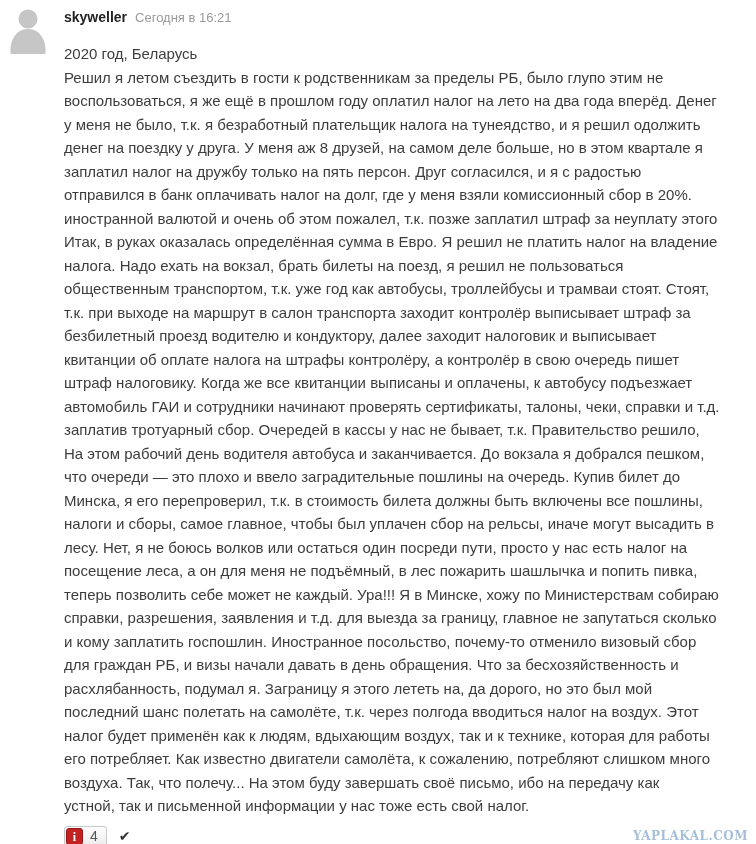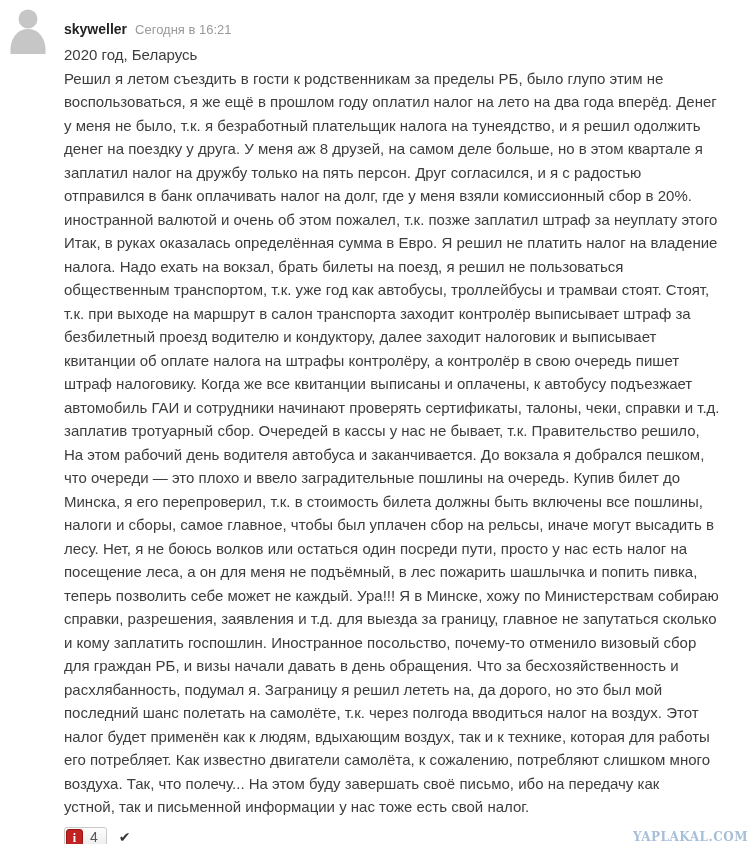--- a/index.html
+++ b/index.html
@@ -25,35 +25,34 @@
   .content {
     position: absolute;
     left: 64px;
     top: 8px;
     width: 684px;
   }
   .header {
     height: 18px;
     line-height: 18px;
     white-space: nowrap;
-    margin-top: 12px;
   }
   .author {
     font-weight: bold;
     font-size: 14px;
     color: #222222;
     cursor: pointer;
   }
   .timestamp {
     font-size: 13px;
     color: #9a9a9a;
     margin-left: 8px;
   }
   .post-text {
-    margin-top: 5px;
+    margin-top: 16px;
     font-size: 15px;
     line-height: 23.5px;
     color: #3d3d3d;
   }
   .post-line {
     white-space: nowrap;
   }
   .footer {
     margin-top: 8px;
     width: 684px;
@@ -147,21 +146,21 @@
         <div class="post-line">На этом рабочий день водителя автобуса и заканчивается. До вокзала я добрался пешком,</div>
         <div class="post-line">что очереди — это плохо и ввело заградительные пошлины на очередь. Купив билет до</div>
         <div class="post-line">Минска, я его перепроверил, т.к. в стоимость билета должны быть включены все пошлины,</div>
         <div class="post-line">налоги и сборы, самое главное, чтобы был уплачен сбор на рельсы, иначе могут высадить в</div>
         <div class="post-line">лесу. Нет, я не боюсь волков или остаться один посреди пути, просто у нас есть налог на</div>
         <div class="post-line">посещение леса, а он для меня не подъёмный, в лес пожарить шашлычка и попить пивка,</div>
         <div class="post-line">теперь позволить себе может не каждый. Ура!!! Я в Минске, хожу по Министерствам собираю</div>
         <div class="post-line">справки, разрешения, заявления и т.д. для выезда за границу, главное не запутаться сколько</div>
         <div class="post-line">и кому заплатить госпошлин. Иностранное посольство, почему-то отменило визовый сбор</div>
         <div class="post-line">для граждан РБ, и визы начали давать в день обращения. Что за бесхозяйственность и</div>
-        <div class="post-line">расхлябанность, подумал я. Заграницу я решил лететь на, да дорого, но это был мой</div>
+        <div class="post-line">расхлябанность, подумал я. Заграницу я этого лететь на, да дорого, но это был мой</div>
         <div class="post-line">последний шанс полетать на самолёте, т.к. через полгода вводиться налог на воздух. Этот</div>
         <div class="post-line">налог будет применён как к людям, вдыхающим воздух, так и к технике, которая для работы</div>
         <div class="post-line">его потребляет. Как известно двигатели самолёта, к сожалению, потребляют слишком много</div>
         <div class="post-line">воздуха. Так, что полечу... На этом буду завершать своё письмо, ибо на передачу как</div>
         <div class="post-line">устной, так и письменной информации у нас тоже есть свой налог.</div>
       </div>
 
     <div class="footer">
       <div class="footer-left">
         <div class="rating">

